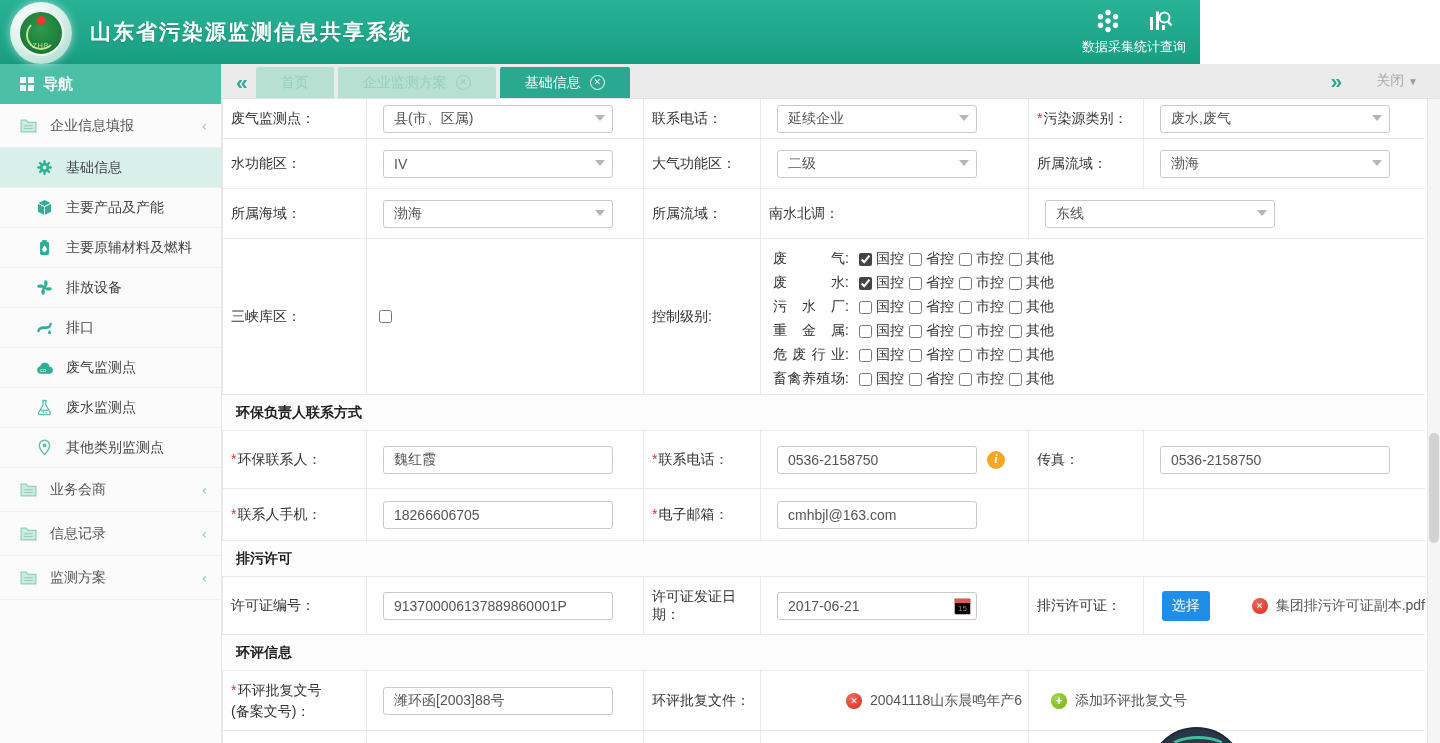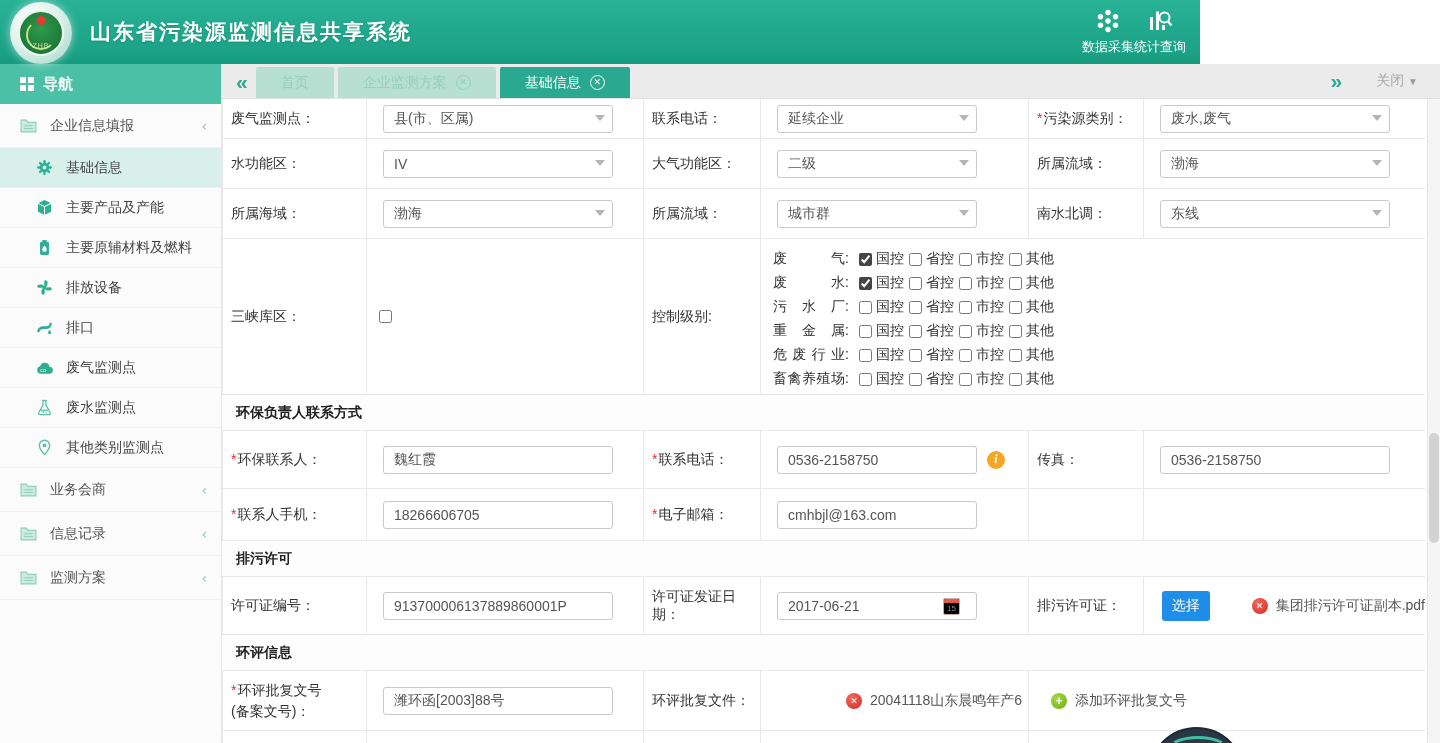--- a/index.html
+++ b/index.html
@@ -78,21 +78,21 @@
 
   
   .info-icon{width:18px;height:18px;border-radius:50%;background:#f5a623;color:#fff;font-style:italic;font-weight:bold;
     font-size:12px;display:inline-flex;align-items:center;justify-content:center;margin-left:10px;font-family:"Liberation Serif",serif}
   .del-icon{width:16px;height:16px;border-radius:50%;background:radial-gradient(circle at 35% 30%,#f0685c,#d92b1f);color:#fff;
     font-size:9px;font-weight:bold;display:inline-flex;align-items:center;justify-content:center;flex:0 0 auto}
   .add-icon{width:16px;height:16px;border-radius:50%;background:radial-gradient(circle at 35% 30%,#a4d944,#6fae12);color:#fff;
     font-size:12px;font-weight:bold;display:inline-flex;align-items:center;justify-content:center;flex:0 0 auto}
   .file-text{font-size:14px;color:#555;margin-left:8px;white-space:nowrap}
   .btn-blue{width:48px;height:30px;background:#1f8ee8;color:#fff;border:none;border-radius:3px;font-size:14px;margin-left:10px;cursor:pointer;font-family:inherit}
-  .cal-icon{position:absolute;right:16px;top:5px;width:17px;height:17px;border:1px solid #c9aCA9;border-radius:2px;background:#000000;overflow:hidden;cursor:pointer}
+  .cal-icon{position:absolute;right:5px;top:5px;width:17px;height:17px;border:1px solid #c9aCA9;border-radius:2px;background:#000000;overflow:hidden;cursor:pointer}
   .cal-icon .cal-top{display:block;height:4px;background:#e05a4e}
   .cal-icon .cal-num{display:block;font-size:8px;color:#888;text-align:center;line-height:11px}
 
   
   .scrollbar{position:absolute;top:99px;right:0;width:13px;height:644px;background:#f5f5f5;border-left:1px solid #e6e6e6}
   .scroll-thumb{position:absolute;left:1px;top:334px;width:10px;height:110px;background:#d2d2d2;border-radius:6px}
 
   
   .float-circle{position:absolute;left:1148px;top:727px;width:97px;height:97px;border-radius:50%;
     background:radial-gradient(circle at 50% 55%,#35465a 0%,#2a3847 60%,#223040 100%);border:2px solid #1d2936;z-index:6}
@@ -357,26 +357,20 @@
     <div class="cell">
       <div class="sel w205">
           <span>渤海</span>
           <span class="caret"></span>
         </div>
     </div>
     <div class="cell">
         <span class="flabel">所属流域：</span>
       </div>
     <div class="cell">
-      <div class="sel w200">
-          <span>城市群</span>
-          <span class="caret"></span>
-        </div>
-    </div>
-    <div class="cell">
         <span class="flabel">南水北调：</span>
       </div>
     <div class="cell no-r">
       <div class="sel w205">
           <span>东线</span>
           <span class="caret"></span>
         </div>
     </div>
   </div>
 

